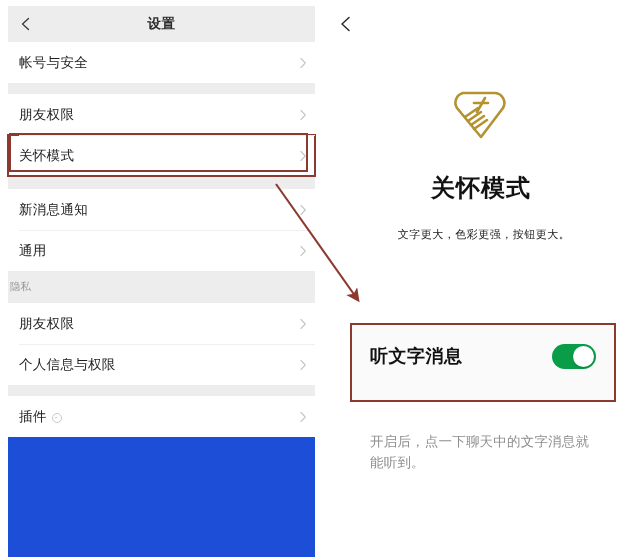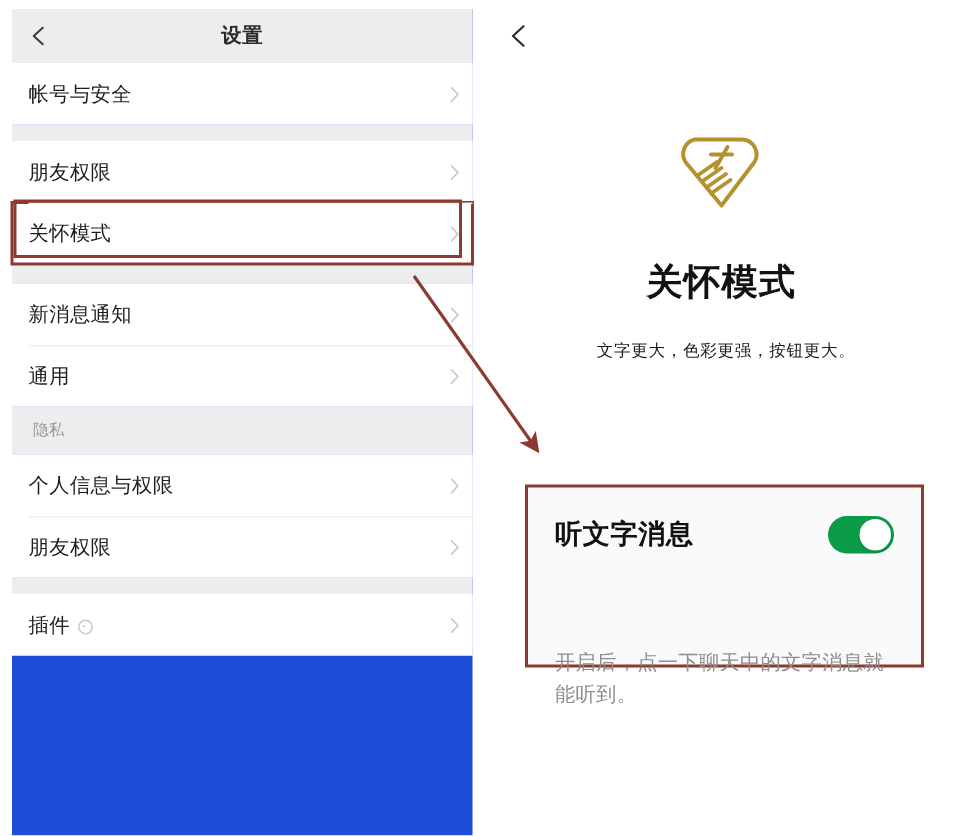--- a/index.html
+++ b/index.html
@@ -56,21 +56,21 @@
     background: #ededed;
     height: 11px;
   }
   .group-gap.tall { height: 13px; }
 
   .section-head {
     background: #ededed;
     height: 32px;
     display: flex;
     align-items: center;
-    padding-left: 14px;
+    padding-left: 2px;
     box-sizing: border-box;
   }
   .section-head span {
     font-size: 10.5px;
     color: #9a9a9a;
   }
 
   .rows { background: #ffffff; }
 
   .row {
@@ -191,21 +191,21 @@
     color: #1a1a1a;
     letter-spacing: .5px;
   }
 
   
   #listen-card {
     position: absolute;
     left: 28px;
     top: 323px;
     width: 266px;
-    height: 122px;
+    height: 79px;
     background: #fafafa;
     border: 2px solid #8c3a30;
     box-sizing: border-box;
   }
   #listen-card-inner {
     position: absolute;
     inset: 2px;
     background: #fafafa;
   }
   #listen-row {
@@ -320,27 +320,27 @@
         <path d="M4 1.5 L8.3 6 L4 10.5" fill="none" stroke="#c6c6c6" stroke-width="1.1" stroke-linecap="round" stroke-linejoin="round"></path>
       </svg>
     </div>
   </div>
 
   <div class="section-head">
     <span>隐私</span>
   </div>
   <div class="rows">
     <div class="row">
+      <span class="row-label">朋友权限</span>
+      <svg class="chev" viewBox="0 0 12 12">
+        <path d="M4 1.5 L8.3 6 L4 10.5" fill="none" stroke="#c6c6c6" stroke-width="1.1" stroke-linecap="round" stroke-linejoin="round"></path>
+      </svg>
+    </div>
+    <div class="row">
       <span class="row-label">个人信息与权限</span>
-      <svg class="chev" viewBox="0 0 12 12">
-        <path d="M4 1.5 L8.3 6 L4 10.5" fill="none" stroke="#c6c6c6" stroke-width="1.1" stroke-linecap="round" stroke-linejoin="round"></path>
-      </svg>
-    </div>
-    <div class="row">
-      <span class="row-label">朋友权限</span>
       <svg class="chev" viewBox="0 0 12 12">
         <path d="M4 1.5 L8.3 6 L4 10.5" fill="none" stroke="#c6c6c6" stroke-width="1.1" stroke-linecap="round" stroke-linejoin="round"></path>
       </svg>
     </div>
   </div>
 
   <div class="group-gap"></div>
 
   <div class="rows">
     <div class="row">

